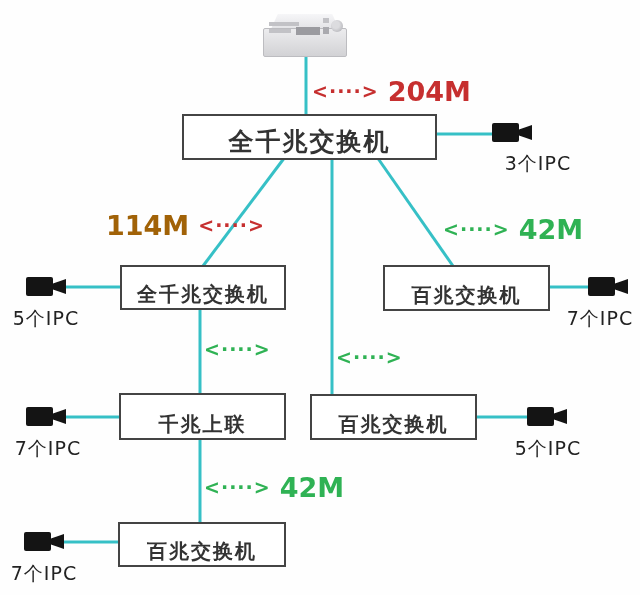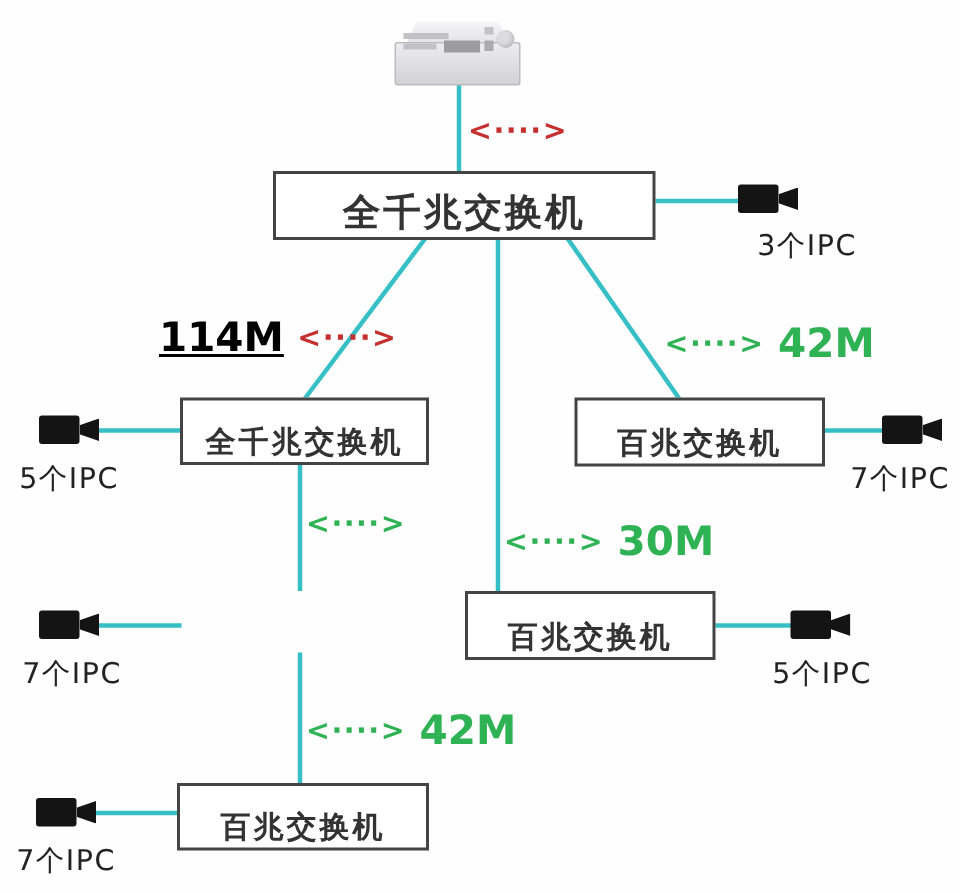--- a/index.html
+++ b/index.html
@@ -71,44 +71,47 @@
 
   <div class="node" style="left:182px;top:114px;width:251px;height:42px;font-size:25px;">
     <span>全千兆交换机</span>
   </div>
   <div class="node" style="left:120px;top:265px;width:162px;height:41px;font-size:20px;">
     <span>全千兆交换机</span>
   </div>
   <div class="node" style="left:383px;top:265px;width:163px;height:42px;font-size:20px;">
     <span>百兆交换机</span>
   </div>
+  <div class="node" style="left:119px;top:393px;width:163px;height:43px;font-size:20px;">
+    <span>千兆上联</span>
+  </div>
   <div class="node" style="left:310px;top:394px;width:163px;height:42px;font-size:20px;">
     <span>百兆交换机</span>
   </div>
   <div class="node" style="left:118px;top:522px;width:164px;height:41px;font-size:20px;">
     <span>百兆交换机</span>
   </div>
 
   <div class="bw" style="left:312px;top:78px;">
     <span class="arrow" style="color: rgb(198, 47, 47);">&lt;····&gt;</span>
+    <span class="val" style="color: rgb(198, 47, 47);">204M</span>
   </div>
   <div class="bw" style="left:106px;top:212px;">
-    <span class="val" style="color: #000000; text-decoration: underline;">114M</span>
+    <span class="val" style="color: #a16207;">114M</span>
     <span class="arrow" style="color: rgb(198, 47, 47);">&lt;····&gt;</span>
   </div>
   <div class="bw" style="left:443px;top:216px;">
     <span class="arrow" style="color: rgb(47, 178, 84);">&lt;····&gt;</span>
     <span class="val" style="color: rgb(47, 178, 84);">42M</span>
   </div>
   <div class="bw" style="left:204px;top:340px;">
     <span class="arrow" style="color: rgb(47, 178, 84);">&lt;····&gt;</span>
   </div>
   <div class="bw" style="left:336px;top:348px;">
     <span class="arrow" style="color: rgb(47, 178, 84);">&lt;····&gt;</span>
-    <span class="val" style="color: rgb(47, 178, 84);">30M</span>
   </div>
   <div class="bw" style="left:204px;top:474px;">
     <span class="arrow" style="color: rgb(47, 178, 84);">&lt;····&gt;</span>
     <span class="val" style="color: rgb(47, 178, 84);">42M</span>
   </div>
 
   <div class="cam" style="left:492px;top:123px;">
     <span class="cam-body"></span>
       <span class="cam-lens"></span>
   </div>

